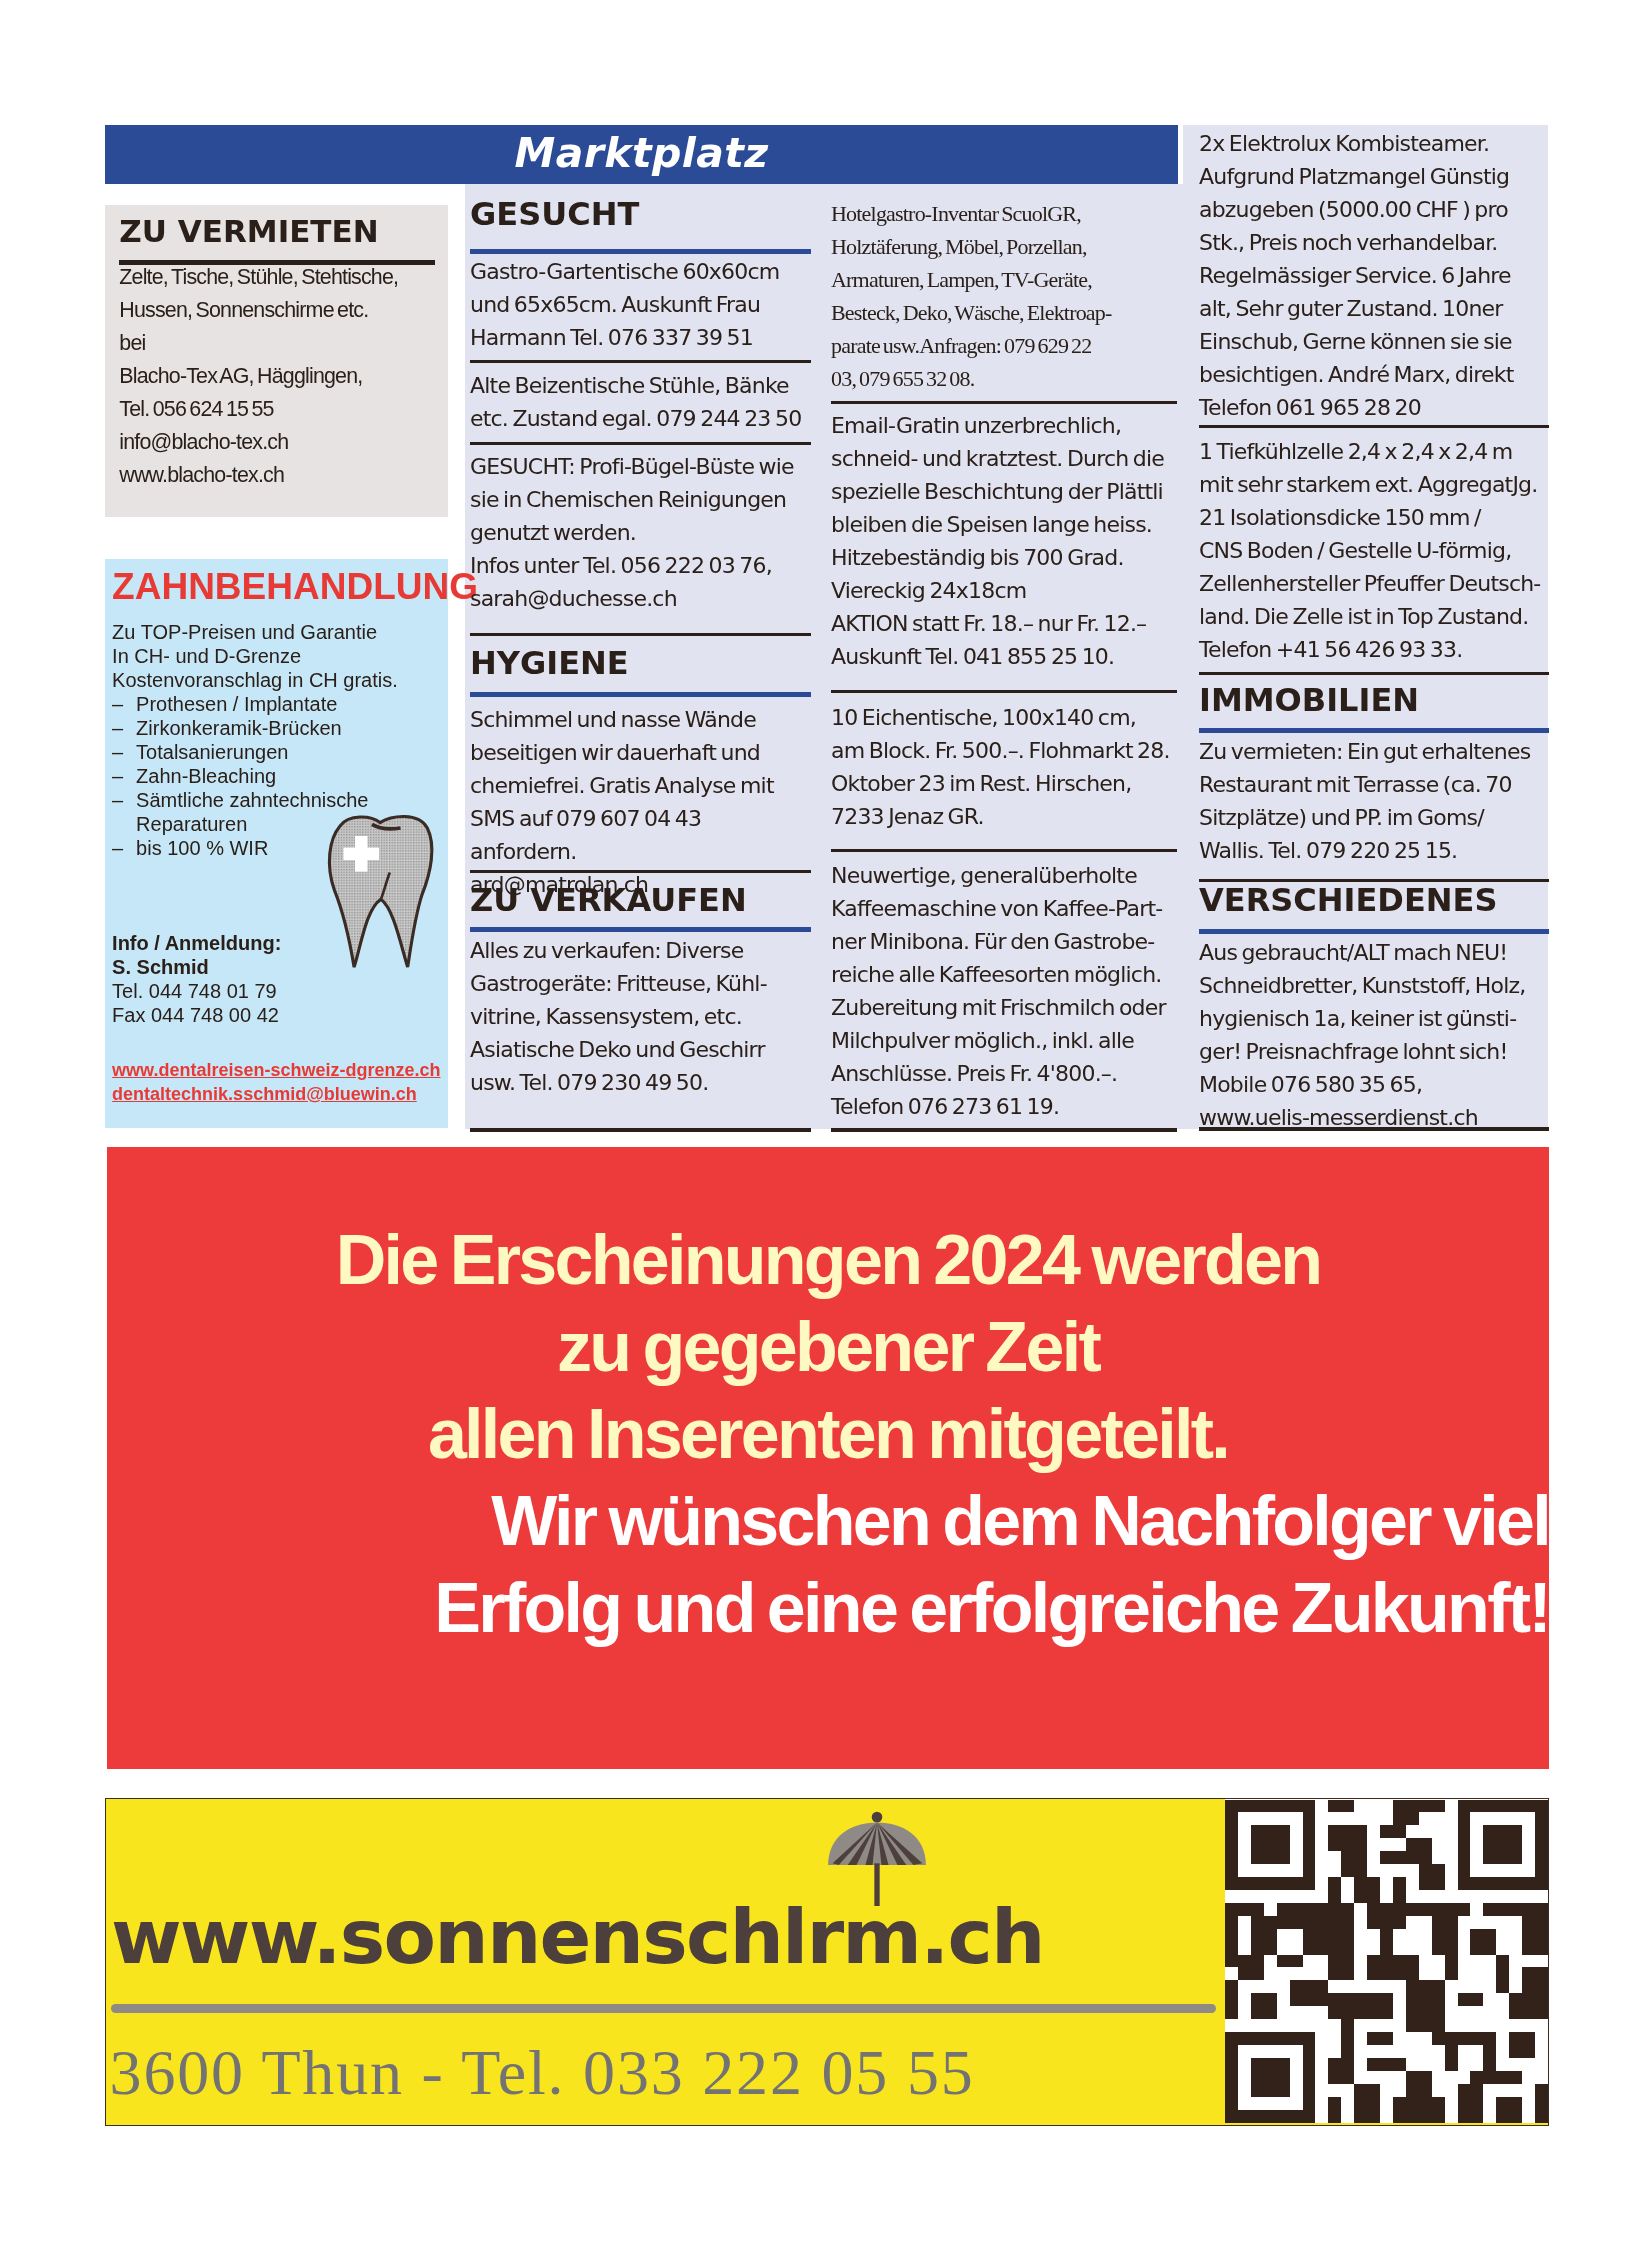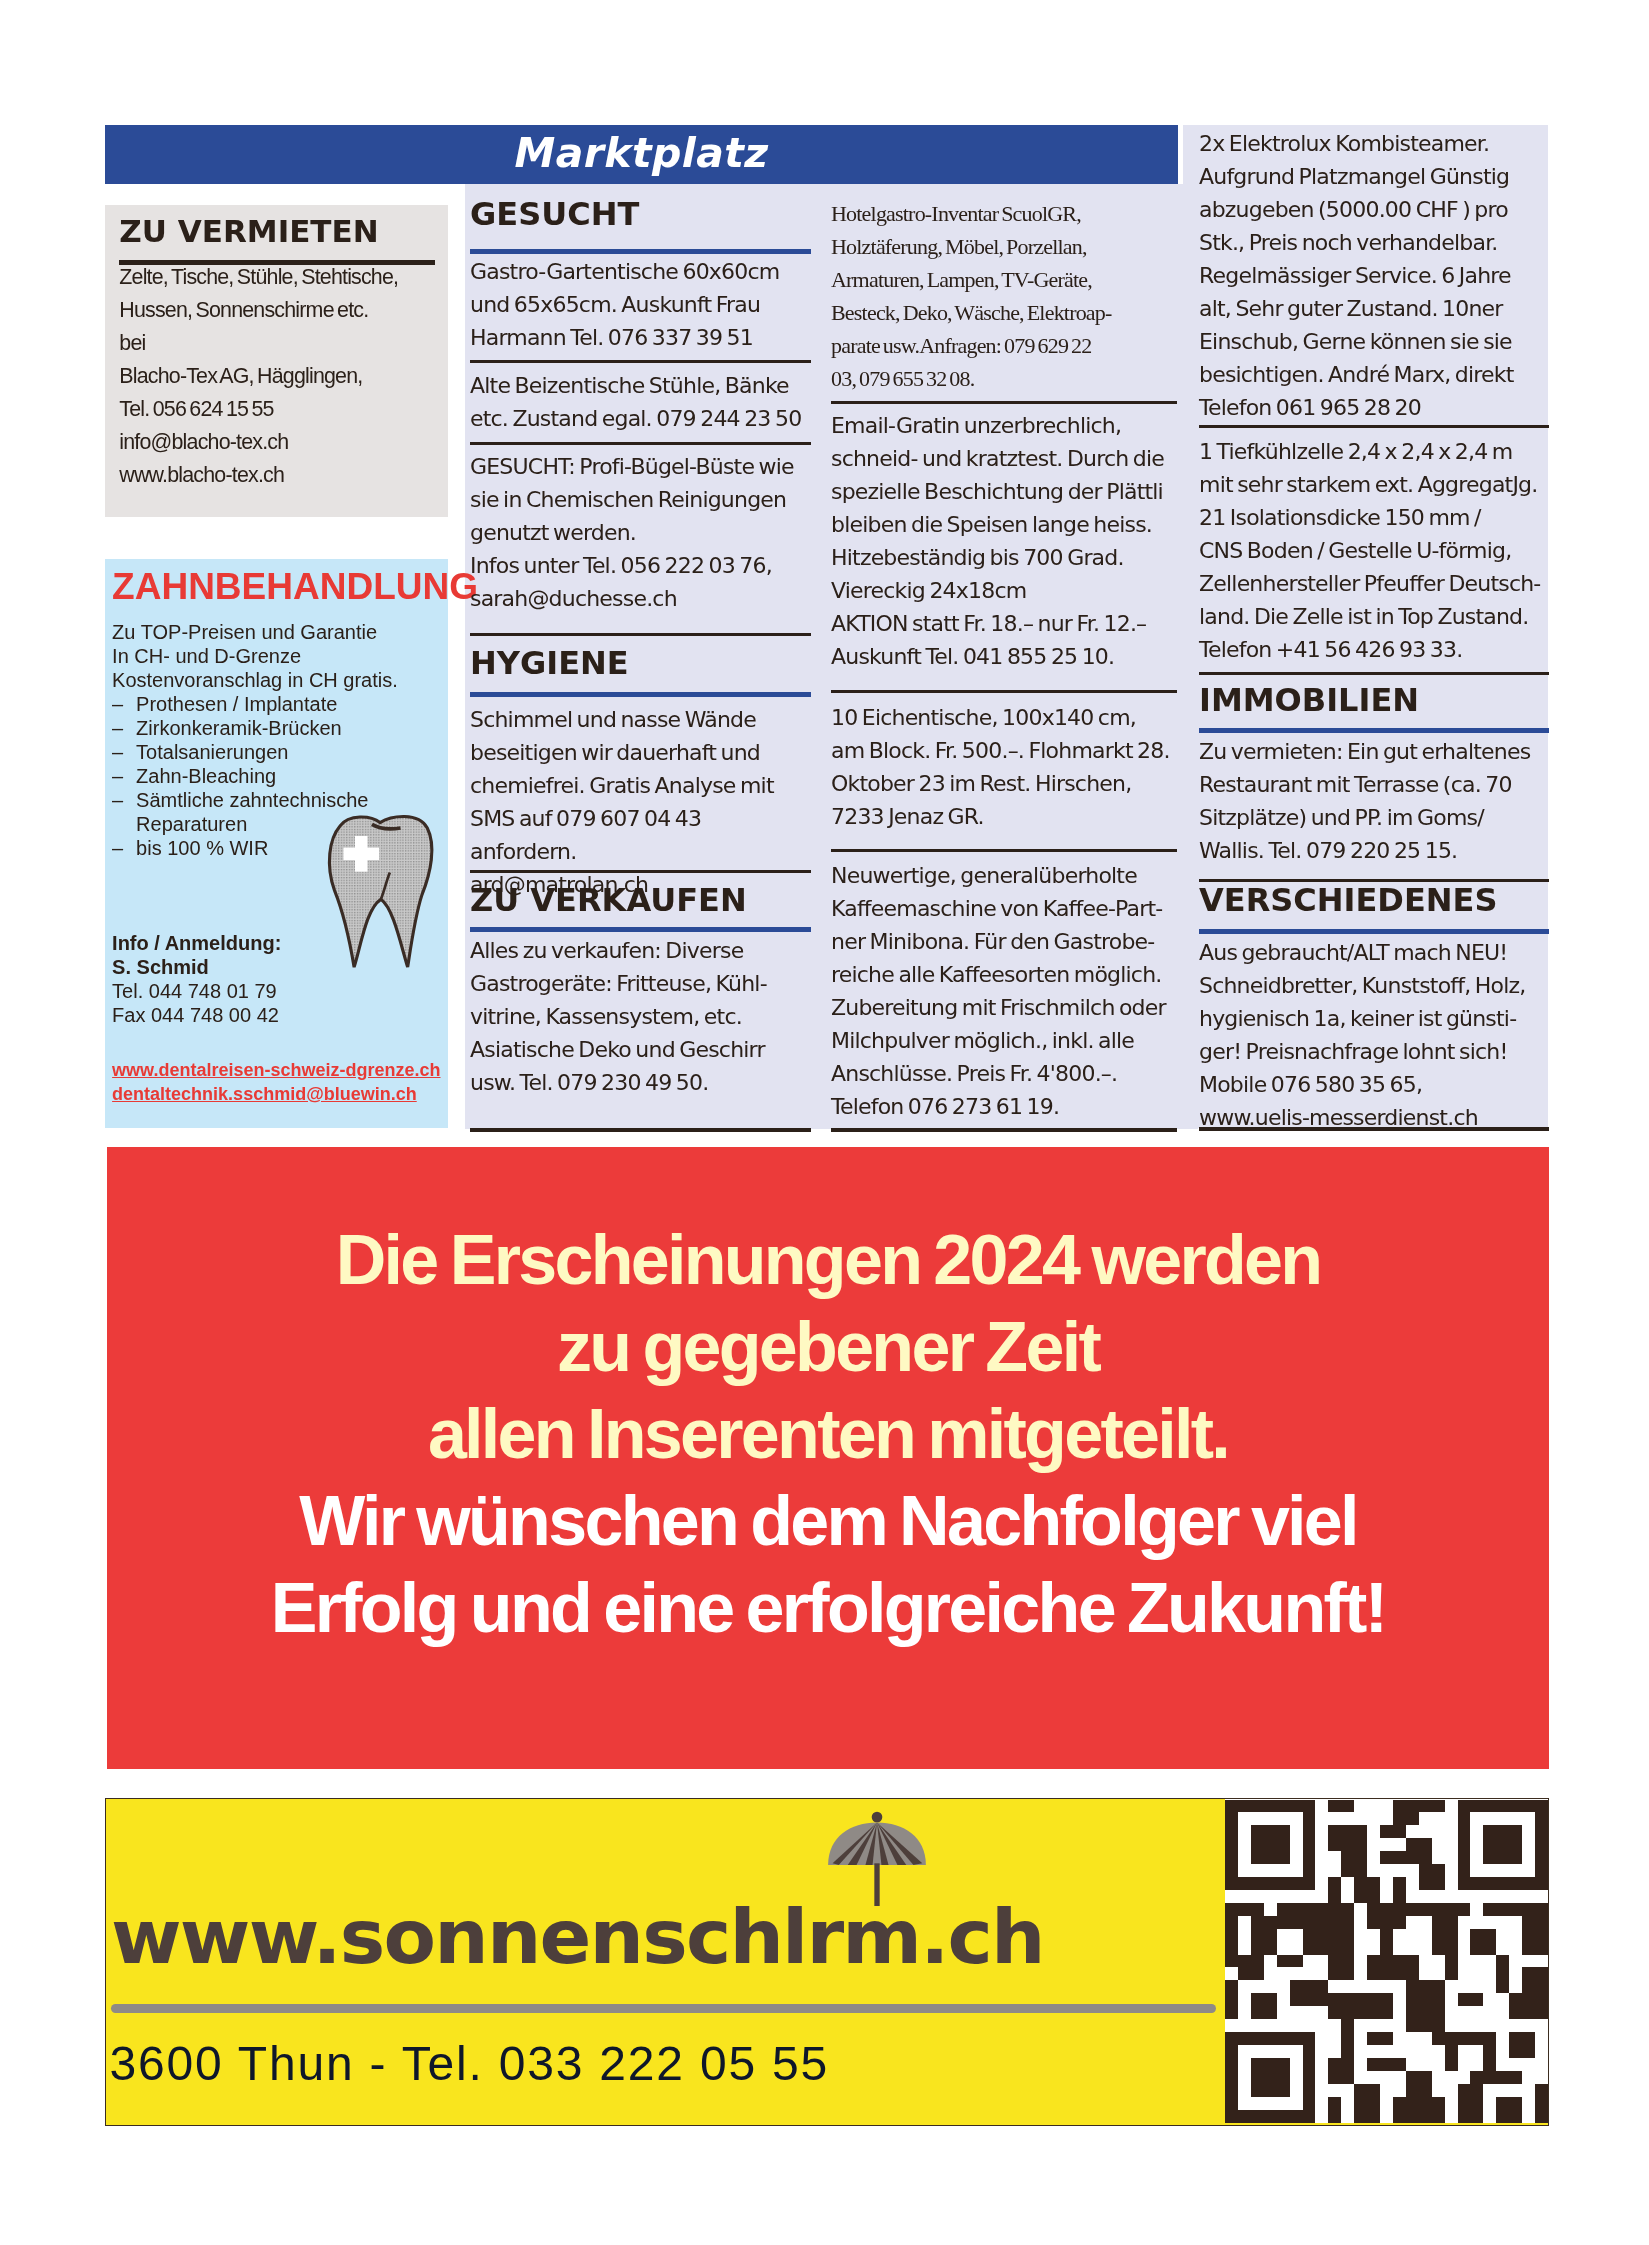--- a/index.html
+++ b/index.html
@@ -27,25 +27,25 @@
   #dental-list li { position:relative; padding-left:24px; white-space:pre-line; }
   #dental-list li .dash { position:absolute; left:0; top:0; }
   #dental-contact { position:absolute; left:7.1px; top:372px; font-family:Liberation Sans, sans-serif; font-size:20px; line-height:24px; color:#2b2019; }
   #dental-contact .b { font-weight:bold; }
   #dental-links { position:absolute; left:7.1px; top:499px; font-family:"Liberation Sans", sans-serif; font-weight:bold; font-size:18px; line-height:24px; color:#e83a35; }
   #dental-links a { color:#e83a35; text-decoration:underline; display:block; }
   #tooth { position:absolute; left:217px; top:251px; width:116px; height:159px; }
   #red-banner { left:107px; top:1147px; width:1442px; height:622px; background:#ec3b3a; }
   #red-banner .lines { position:absolute; left:0; right:0; top:70px; text-align:center; font-family:"Liberation Sans", sans-serif; font-weight:bold; font-size:70px; line-height:87px; letter-spacing:-2.7px; word-spacing:-3.6px; }
   #red-banner .yel { color:#fef9c3; }
-  #red-banner .wht { color:#ffffff; }
+  #red-banner .wht { color:#ffffff;text-align:right; }
   #sonne-ad { left:105px; top:1798px; width:1444px; height:328px; border:1.8px solid #3b2c1f; background:#f9e51e; box-sizing:border-box; }
   #sonne-url { position:absolute; left:5.3px; top:94px; font-family:"DejaVu Sans", sans-serif; font-weight:bold; font-size:75px; color:#4d3f3b; letter-spacing:-1.8px; transform:scaleX(1.02); transform-origin:left; }
   #sonne-bar { position:absolute; left:5.3px; top:205px; width:349px; height:9px; background:#8f8a86; border-radius:5.3px; width:1105px; }
-  #sonne-tel { position:absolute; left:3.6px; top:237px; font-family:Liberation Sans, sans-serif; font-size:48px; color:#0f172a; letter-spacing:1.8px; transform:scaleX(1.0); }
+  #sonne-tel { position:absolute; left:3.6px; top:237px; font-family:Liberation Serif, serif; font-size:64px; color:#737373; letter-spacing:1.8px; transform:scaleX(1.0); }
   #umbrella { position:absolute; left:713px; top:10.7px; width:116px; height:96px; }
   #qr { position:absolute; right:0; top:0; width:323px; height:324px; background:#ffffff; }
 </style>
 </head>
 <body>
 
 <div id="header-bar" class="abs">
   <div id="header-title">Marktplatz</div>
 </div>
 

